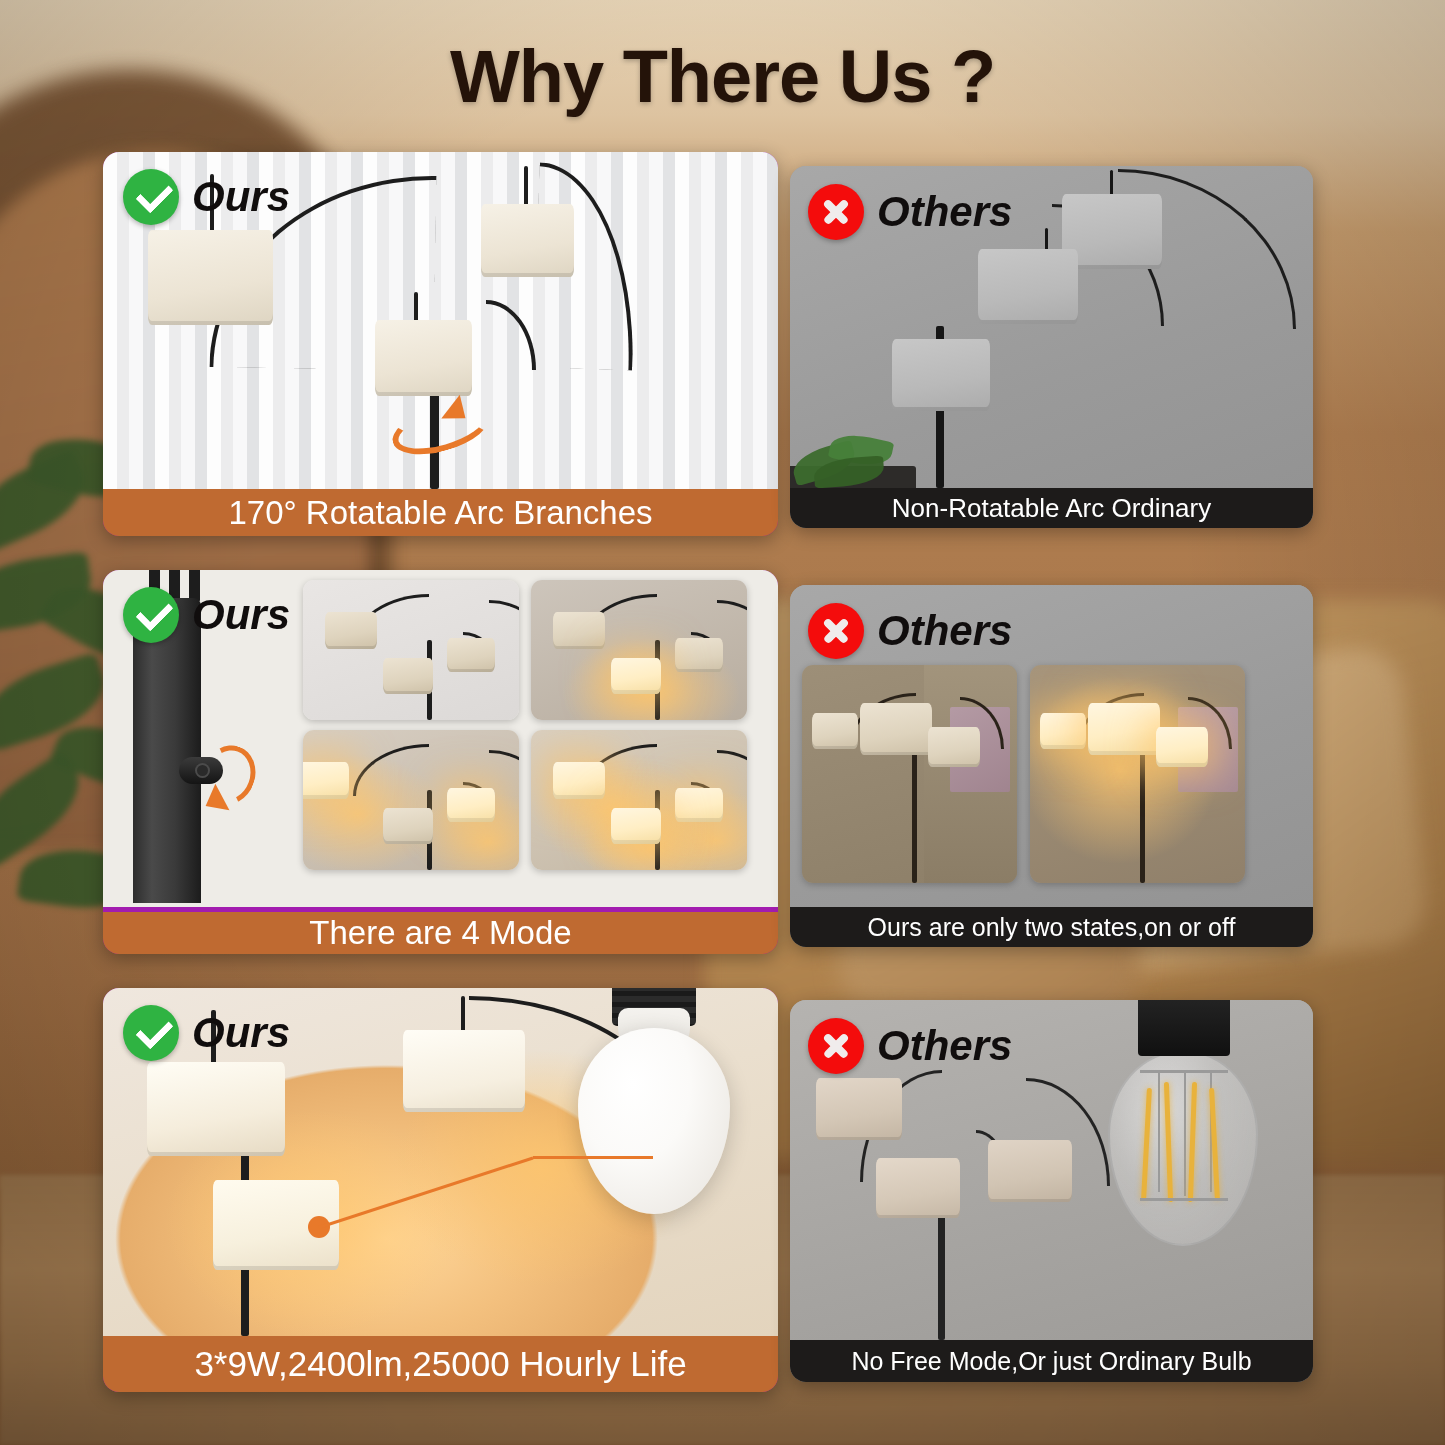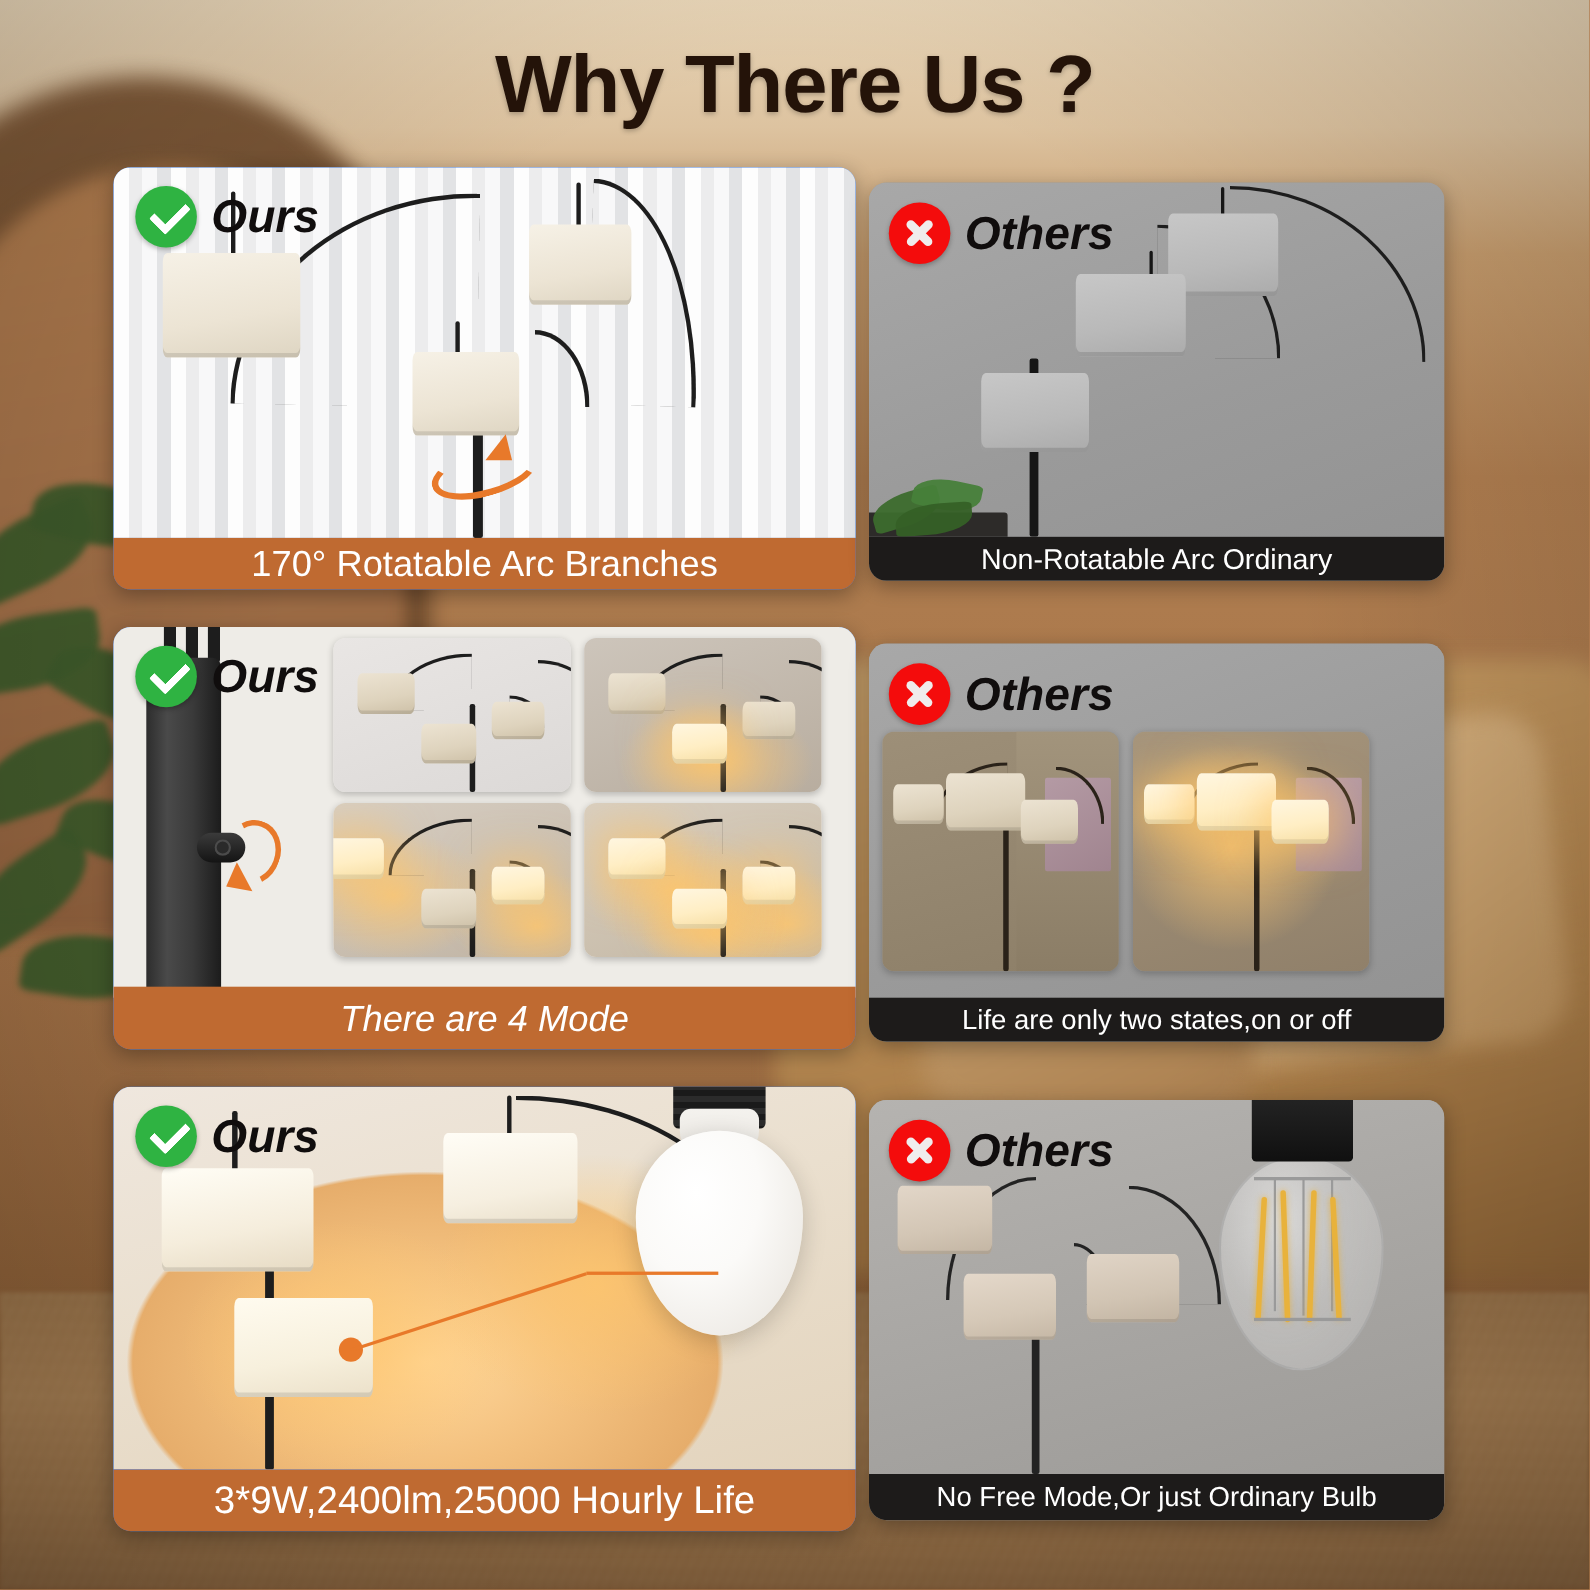--- a/index.html
+++ b/index.html
@@ -71,21 +71,21 @@
     position:absolute; top:34px; left:0; right:0; text-align:center;
     font-size:74px; font-weight:bold; color:#241309;
     letter-spacing:-1px;
     text-shadow:0 2px 5px rgba(0,0,0,.25);
     z-index:5;
   }
 
   
   .card { position:absolute; border-radius:16px; overflow:hidden; z-index:4;
           box-shadow:0 5px 18px rgba(0,0,0,.30); }
-  .card.ours   { background:#3b82f6; }
+  .card.ours   { background:#a21caf; }
   .card.others { background:#9e9e9e; }
 
   .photo { position:absolute; left:0; right:0; top:0; overflow:hidden; }
 
   
   .badge-row { position:absolute; display:flex; align-items:center; gap:13px; z-index:9; }
   .badge { width:56px; height:56px; border-radius:50%; position:relative;
            box-shadow:0 2px 5px rgba(0,0,0,.28); flex:0 0 auto; }
   .badge.ok { background:#2fb342; }
   .badge.no { background:#f40c0c; }
@@ -365,21 +365,21 @@
       <div class="shade lit" style="left:144px; top:58px; width:48px; height:34px;"></div>
       <div class="shade lit" style="left:80px; top:78px; width:50px; height:36px;"></div>
     </div>
   </div>
 
   <div class="badge-row" style="left:20px; top:17px;">
     <div class="badge ok"></div>
     <div class="badge-label">Ours</div>
   </div>
 
-  <div class="caption pos" style="height:57px; font-size:33px;font-style:italic;">
+  <div class="caption pos" style="height:42px; font-size:33px;">
     <span>There are 4 Mode</span>
   </div>
 </div>
 
 <div class="card others" style="left:790px; top:585px; width:523px; height:362px;">
   <div class="photo" style="height:322px;">
     <div class="graywall"></div>
 
     <div class="thumb" style="left:12px; top:80px; width:215px; height:218px;">
       <div style="position:absolute;inset:0;background:linear-gradient(165deg,#9d8f78,#8d7f68);"></div>
@@ -405,21 +405,21 @@
       <div class="shade lit" style="left:126px; top:62px; width:52px; height:40px;"></div>
     </div>
   </div>
 
   <div class="badge-row" style="left:18px; top:18px;">
     <div class="badge no"></div>
     <div class="badge-label">Others</div>
   </div>
 
   <div class="caption neg" style="height:40px; font-size:25px;">
-    <span>Life are only two states,on or off</span>
+    <span>Ours are only two states,on or off</span>
   </div>
 </div>
 
 <div class="card ours" style="left:103px; top:988px; width:675px; height:404px;">
   <div class="photo" style="height:348px;">
     <div class="warmwall"></div>
     <div class="glow" style="left:60px; top:120px; width:300px; height:230px;"></div>
     <div class="glow" style="left:290px; top:60px; width:300px; height:240px;"></div>
 
     <div class="pole" style="left:138px; top:150px; width:8px; height:198px;"></div>

